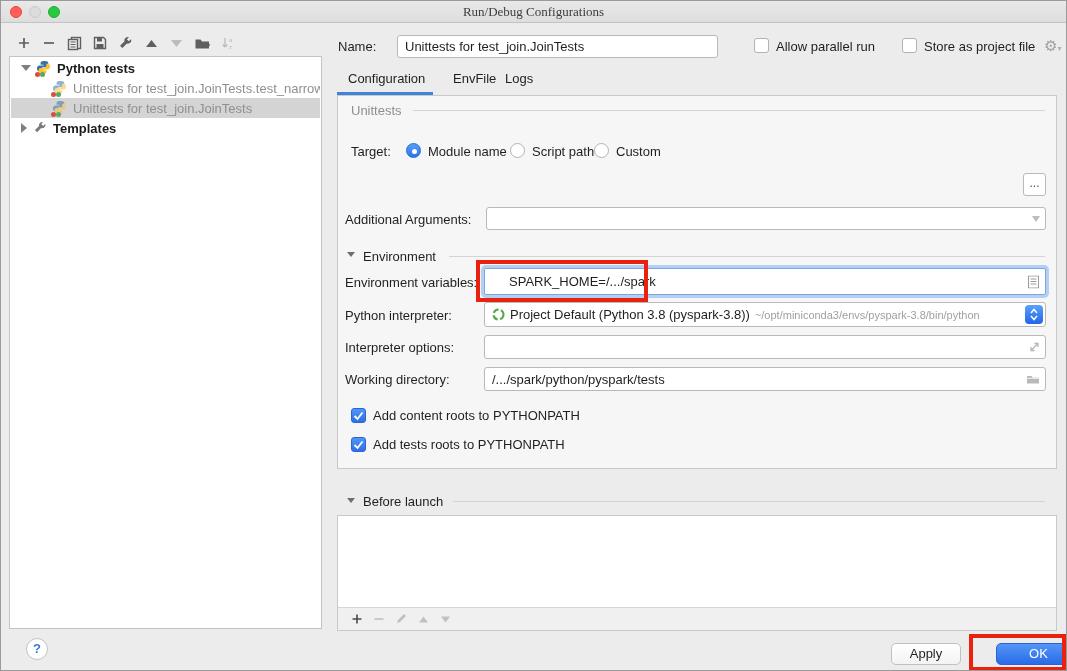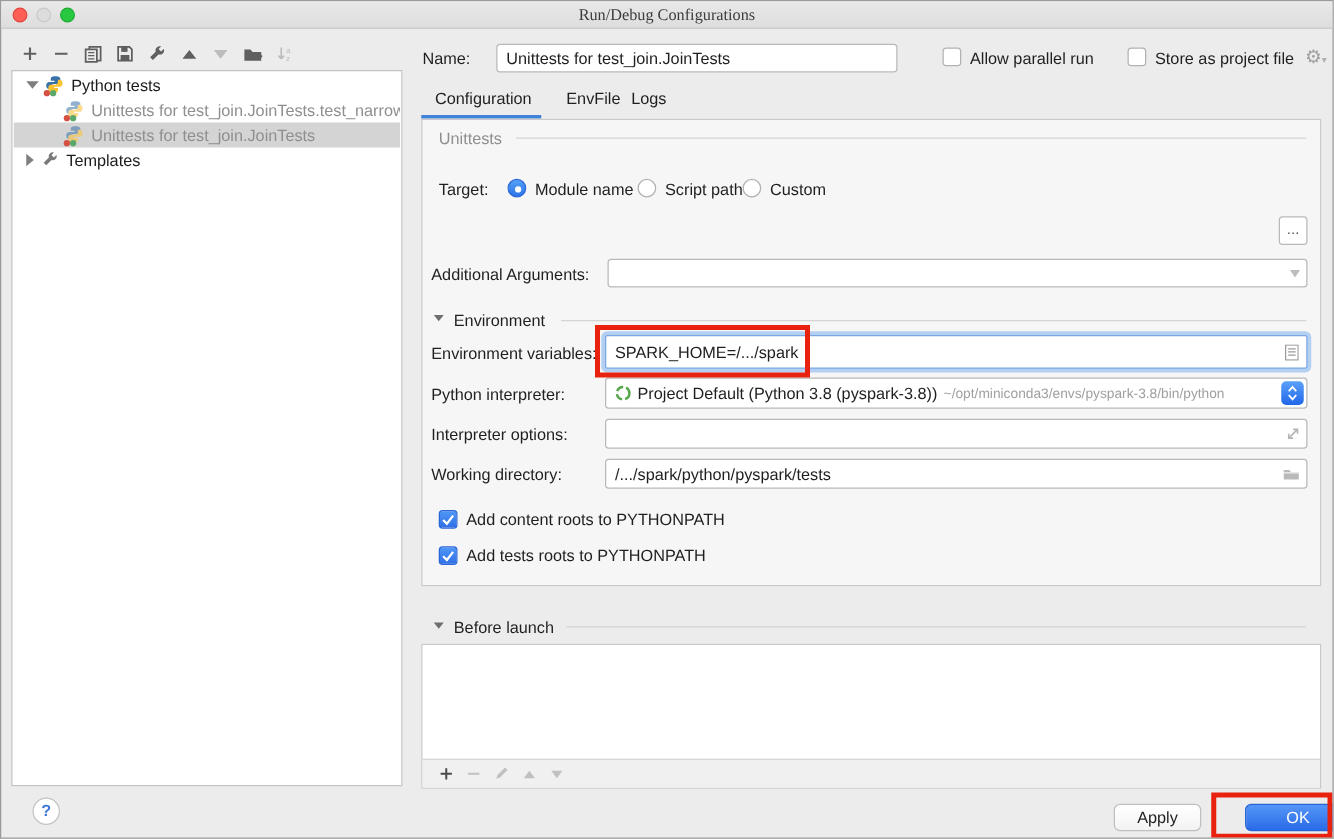--- a/index.html
+++ b/index.html
@@ -25,21 +25,21 @@
   
   .tree-panel { position:absolute; left:8px; top:55px; width:313px; height:573px;
                 background:#ffffff; border:1px solid #c3c3c3; overflow:hidden; }
   .tree-row { position:absolute; left:1px; right:1px; height:20px; display:flex;
               align-items:center; white-space:nowrap; overflow:hidden; }
   .tree-row.selected { background:#d4d4d4; }
   .caret-down { width:0; height:0; border-left:5px solid transparent; border-right:5px solid transparent;
                 border-top:6px solid #7f7f7f; display:inline-block; }
   .caret-right { width:0; height:0; border-top:5px solid transparent; border-bottom:5px solid transparent;
                  border-left:6px solid #7f7f7f; display:inline-block; }
-  .tree-label-bold { font-weight:normal; color:#1c1c1c; margin-left:5px; }
+  .tree-label-bold { font-weight:bold; color:#1c1c1c; margin-left:5px; }
   .tree-label-dim { color:#8f8f8f; margin-left:5px; }
   .ticon { width:16px; height:16px; flex:0 0 16px; margin-left:5px; position:relative; }
   .ticon.faded svg.py { opacity:.55; }
   .ticon .badge-r { position:absolute; left:-1px; bottom:-1px; width:5px; height:5px; border-radius:50%; background:#d64f43; }
   .ticon .badge-g { position:absolute; left:4px; bottom:-1px; width:5px; height:5px; border-radius:50%; background:#59a869; }
 
   
   .lbl { position:absolute; color:#1f1f1f; }
   .field { position:absolute; background:#fff; border:1px solid #b9b9b9; border-radius:3px;
            font-family:"Liberation Sans",sans-serif; font-size:13px; color:#1f1f1f; padding:0 7px; }
@@ -66,21 +66,21 @@
            border:1px solid #b2b2b2; }
   .radio.selected { background:linear-gradient(#55a0f8,#2d74e8); border:1px solid #2b66d9; }
   .radio.selected::after { content:""; position:absolute; left:4.5px; top:4.5px; width:5px; height:5px;
                            border-radius:50%; background:#fff; }
 
   .browse-btn { position:absolute; background:#fff; border:1px solid #b9b9b9; border-radius:3px;
                 color:#555; text-align:center; line-height:19px; font-size:12px; }
 
   .env-wrap { position:absolute; left:483px; top:267px; width:562px; height:27px; background:#fff;
               border:1px solid #7aa7e2; border-radius:2px; box-shadow:0 0 0 3px #b3cff2;
-              display:flex; align-items:center; padding:0 7px; }
+              display:flex; align-items:center; padding:0 24px; }
   .combo { position:absolute; left:483px; top:301px; width:562px; height:25px; background:#fff;
            border:1px solid #b9b9b9; border-radius:3px; display:flex; align-items:center;
            padding:0 2px 0 7px; overflow:hidden; white-space:nowrap; }
   .combo .path { color:#a0a0a0; font-size:11px; margin-left:5px; }
   .combo-spin { position:absolute; right:2px; top:2px; width:18px; height:19px; border-radius:4px;
                 background:linear-gradient(#5ba1fa,#2066e8); display:flex; flex-direction:column;
                 align-items:center; justify-content:center; }
   .field-icon { position:absolute; right:6px; top:50%; transform:translateY(-50%); color:#9a9a9a;
                 display:flex; align-items:center; }
   .wrap-rel { position:absolute; }

